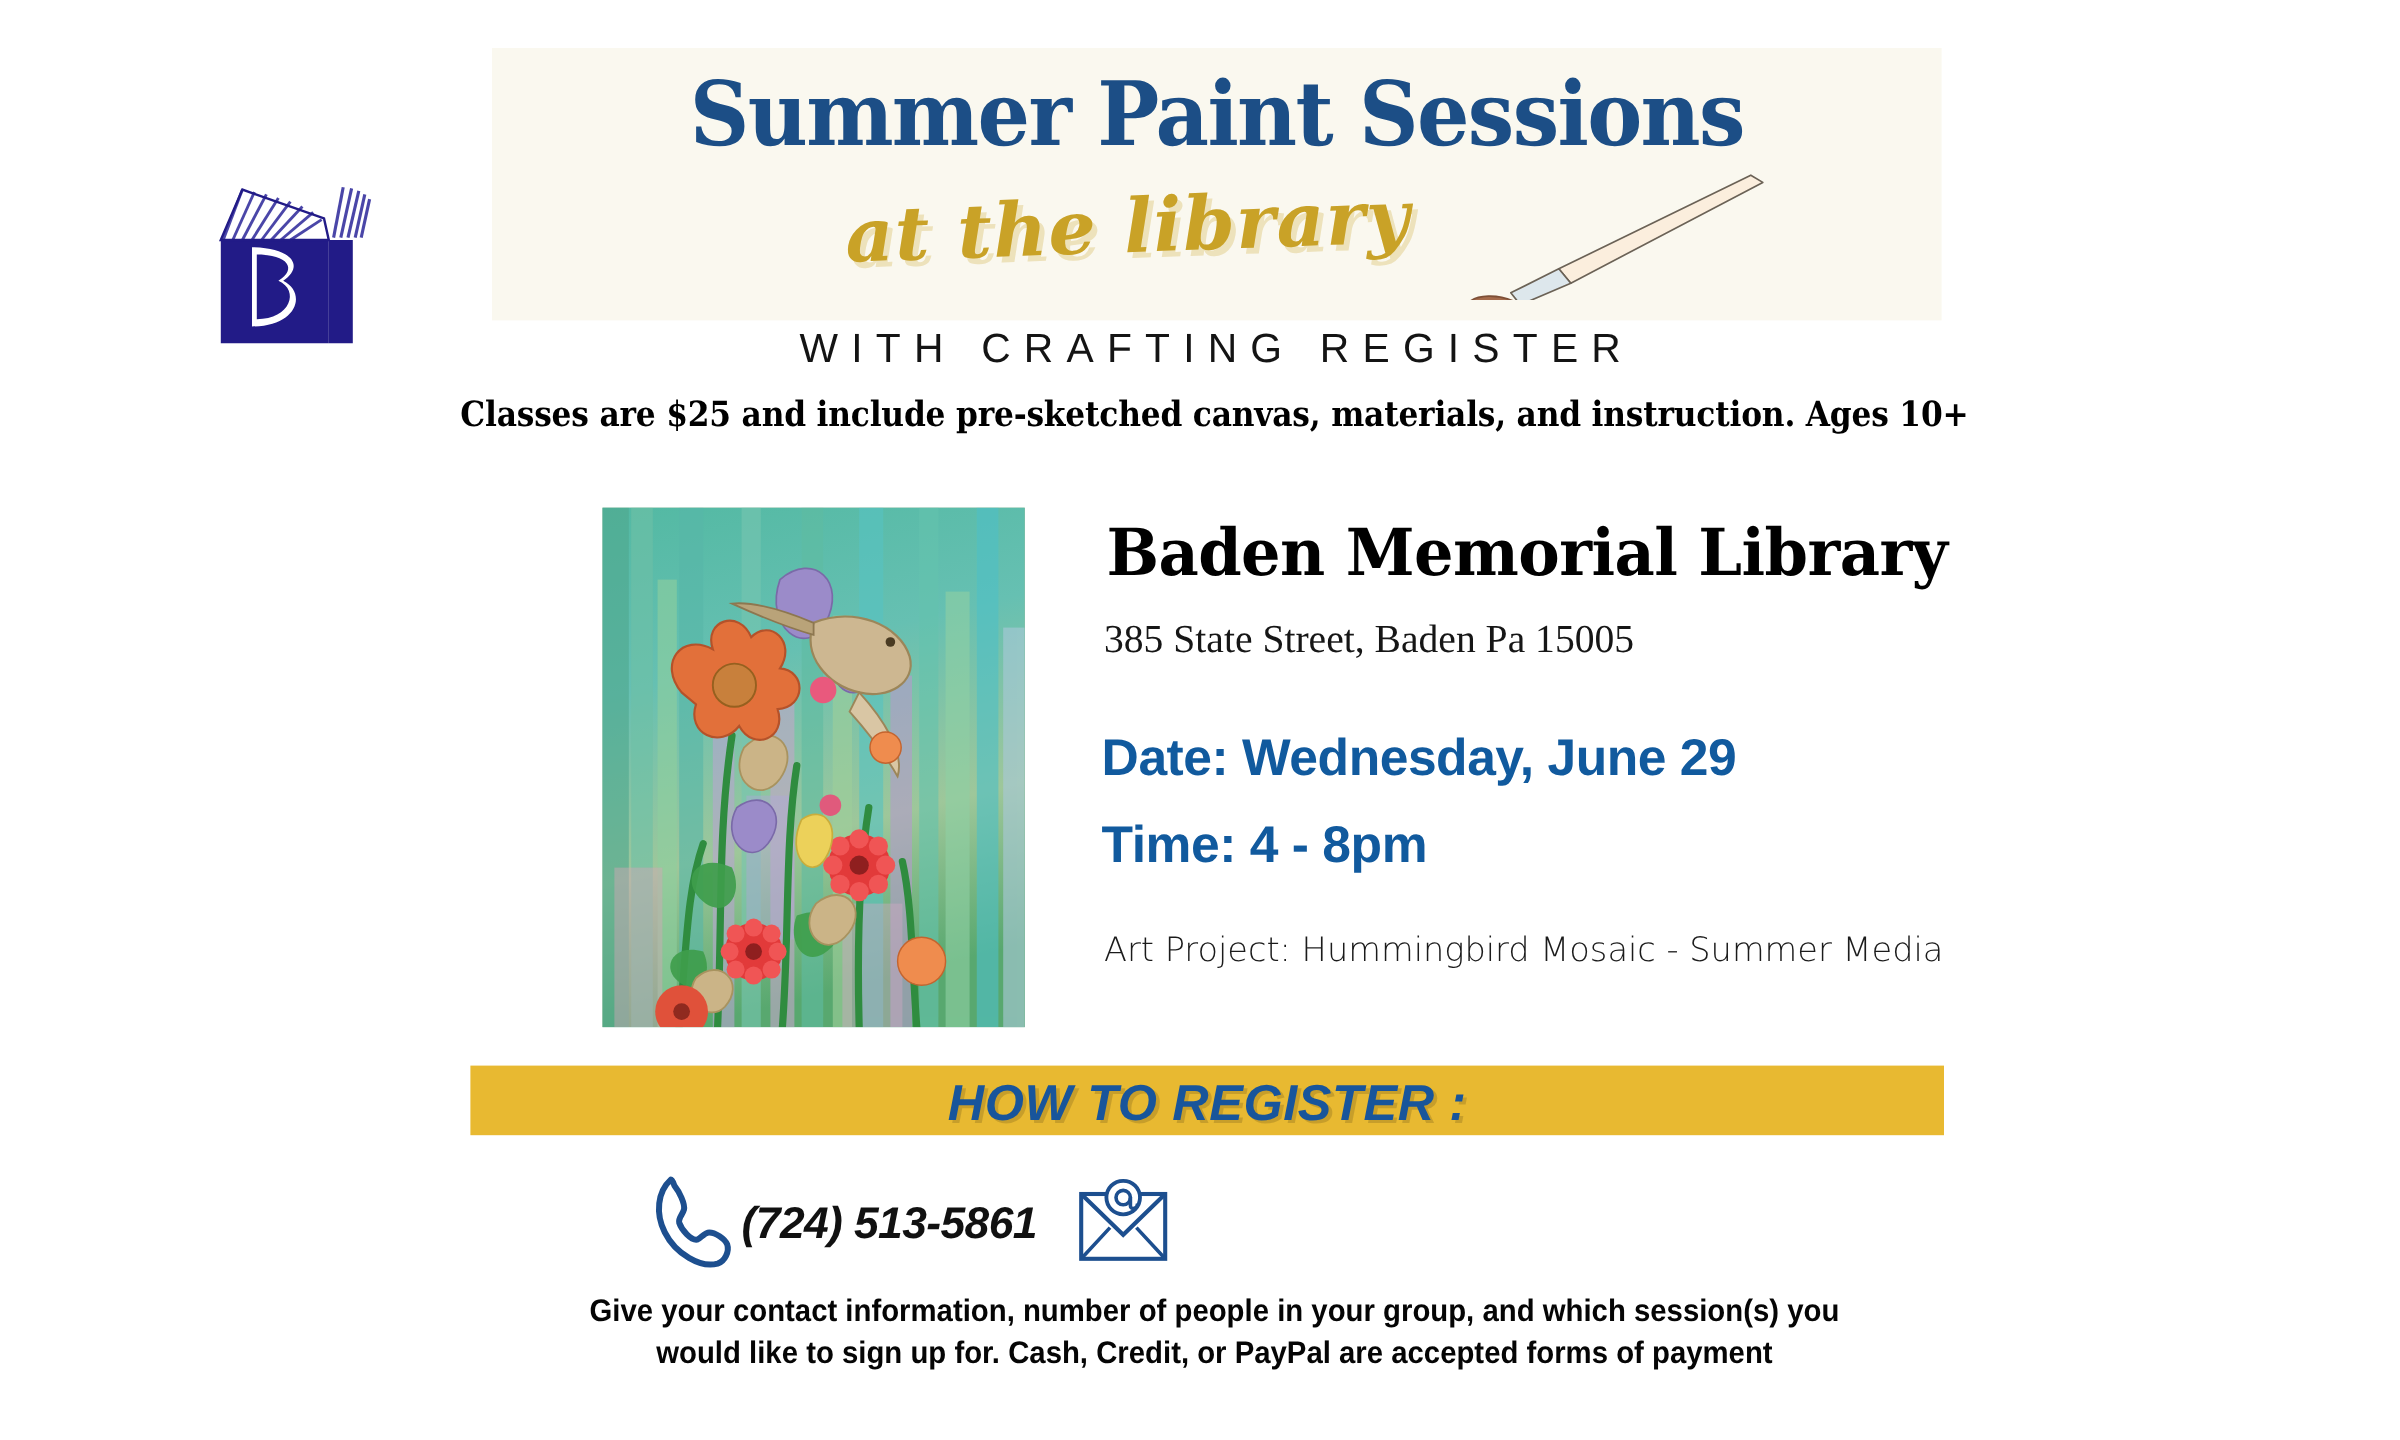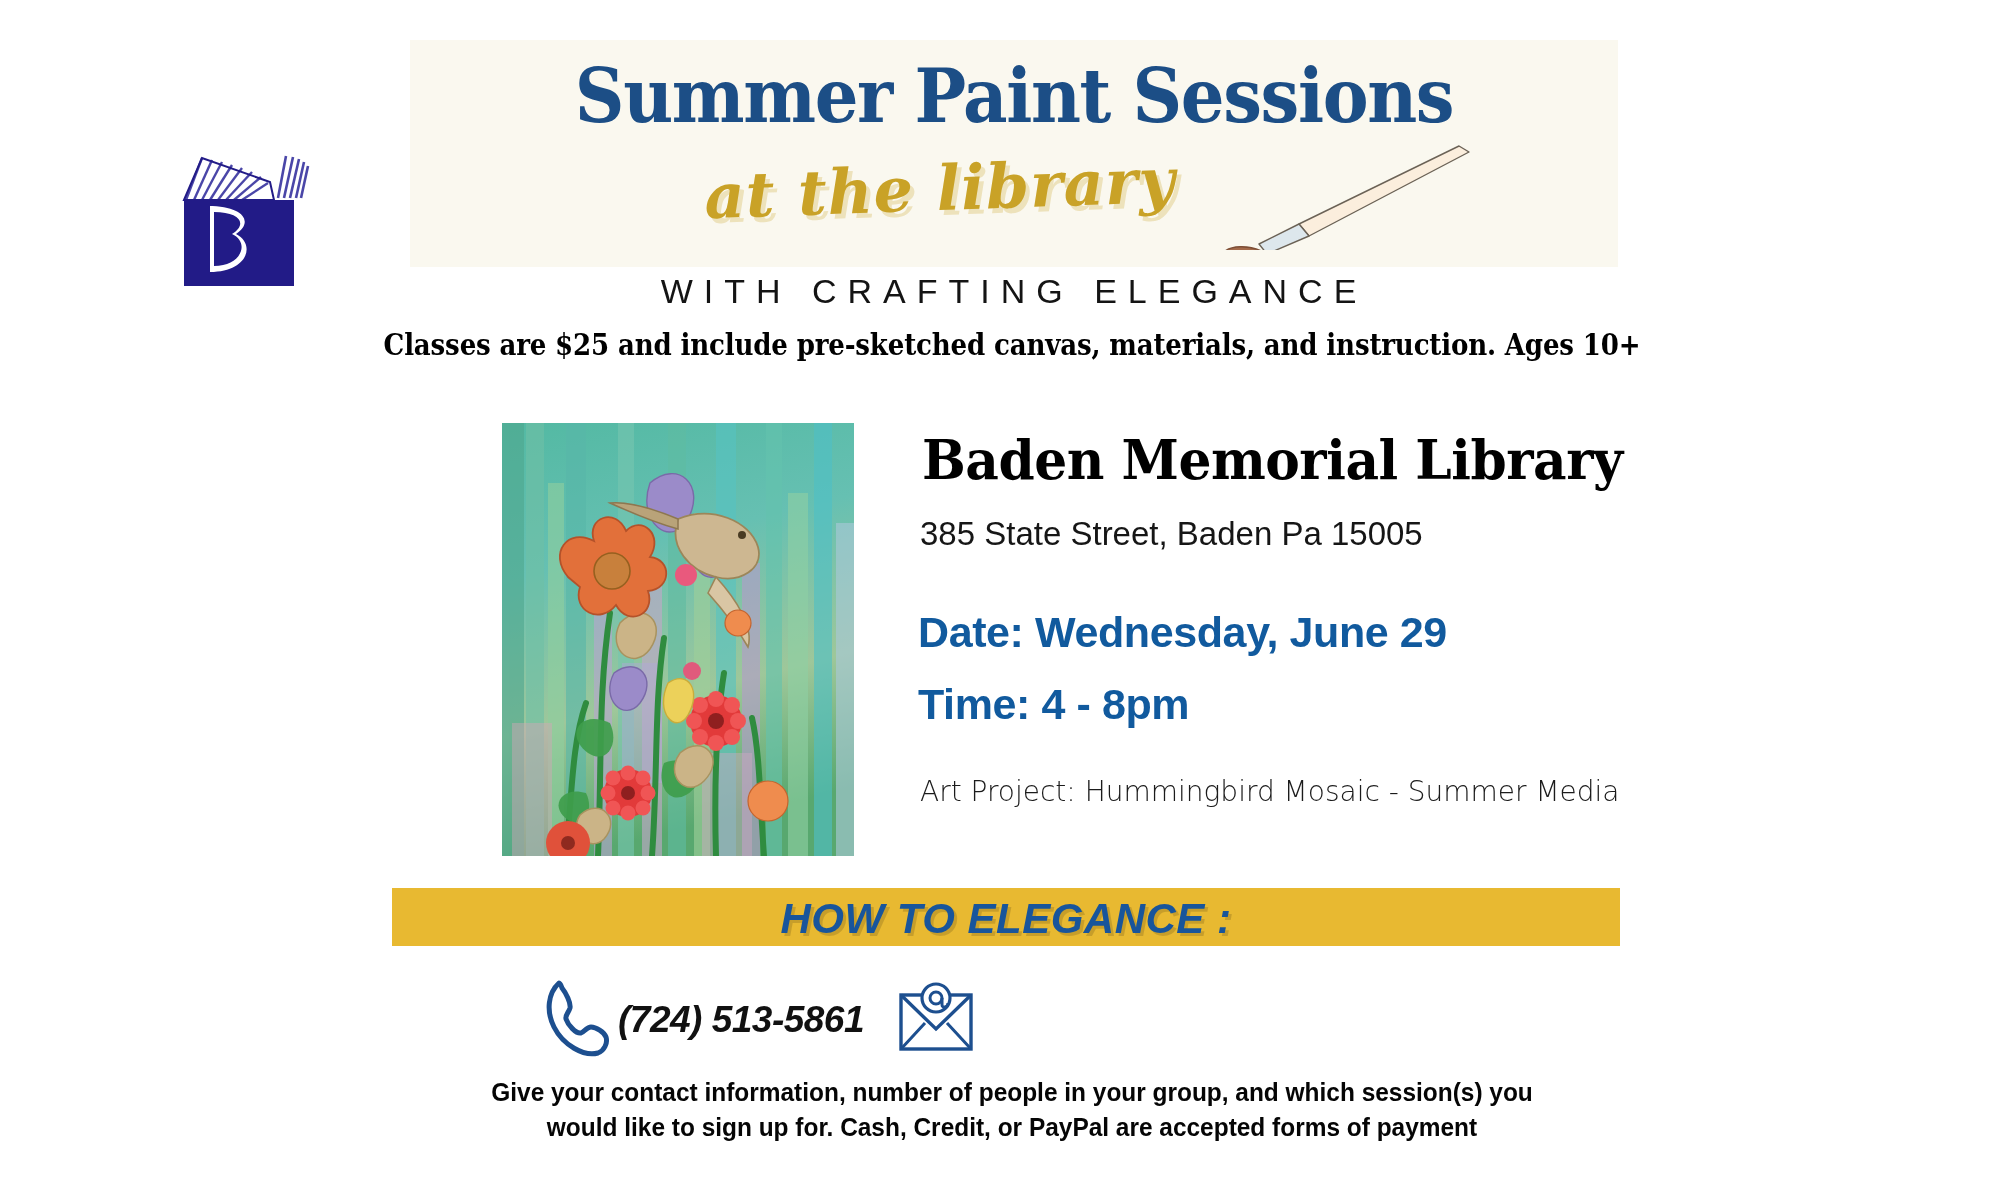--- a/index.html
+++ b/index.html
@@ -130,21 +130,21 @@
     font-size: 54px;
     letter-spacing: -0.5px;
     color: #000000;
     white-space: nowrap;
     transform: scaleX(0.96);
     transform-origin: left top;
   }
   .venue-addr {
     position: absolute;
     left: 908px; top: 515px;
-    font-family: Liberation Sans, sans-serif;
+    font-family: Liberation Serif, serif;
     font-weight: 300;
     font-size: 33px;
     color: #161616;
     white-space: nowrap;
   }
   .event-date, .event-time {
     position: absolute;
     left: 906px;
     font-family: "Liberation Sans", sans-serif;
     font-weight: 700;
@@ -237,21 +237,21 @@
     <svg width="290" height="110" viewBox="0 0 290 110">
       <g stroke="#6b6256" stroke-width="1.4" stroke-linejoin="round">
         <path d="M272 6 L282 12 L122 96 L112 84 Z" fill="#fbeedd"></path>
         <path d="M122 96 L112 84 L72 104 L80 114 Z" fill="#dde7ec"></path>
       </g>
       <path d="M80 114 C64 104 40 104 34 116 C28 128 44 140 60 136 C70 133 78 124 80 114 Z" fill="#a46a4a" stroke="#7d4f36" stroke-width="1.4"></path>
       <path d="M50 116 C58 120 66 124 72 126" stroke="#7d4f36" stroke-width="1.2" fill="none"></path>
     </svg>
   </div>
 
-  <div class="hero-sub">WITH CRAFTING ELEGANCE</div>
+  <div class="hero-sub">WITH CRAFTING REGISTER</div>
   <div class="price-line">Classes are $25 and include pre-sketched canvas, materials, and instruction.  Ages 10+</div>
 
   <div class="logo-wrap">
     <svg width="160" height="150" viewBox="0 0 160 150">
 
       <path d="M22 52 L22 138 L112 138 L112 52 Z" fill="#221b87"></path>
 
       <path d="M46 58 C82 58 92 74 74 86 C94 96 86 124 48 124 L48 58 Z" fill="#ffffff"></path>
       <path d="M52 64 C78 64 86 76 70 86 C88 94 80 118 52 118 Z" fill="#221b87"></path>
 
@@ -399,21 +399,21 @@
     </svg>
   </div>
 
   <div class="venue-name">Baden Memorial Library</div>
   <div class="venue-addr">385 State Street, Baden Pa 15005</div>
   <div class="event-date">Date: Wednesday, June 29</div>
   <div class="event-time">Time: 4 - 8pm</div>
   <div class="art-project">Art Project: Hummingbird Mosaic - Summer Media</div>
 
   <div class="register-band"></div>
-  <div class="register-label">HOW TO ELEGANCE :</div>
+  <div class="register-label">HOW TO REGISTER :</div>
 
   <div class="contact-row">
     <div class="contact-item">
       <span class="icon-phone">
         <svg width="74" height="82" viewBox="0 0 74 82">
           <path d="M17 6 C6 16 4 34 12 50 C21 68 42 80 56 76 C62 74 66 66 64 60
                    C62 55 54 50 49 50 C45 50 42 55 39 56 C34 57 26 48 24 42
                    C23 38 27 35 28 31 C29 26 24 16 20 11 C19 8 18 6 17 6 Z" fill="none" stroke="#1d4f8f" stroke-width="5" stroke-linejoin="round"></path>
         </svg>
       </span>

